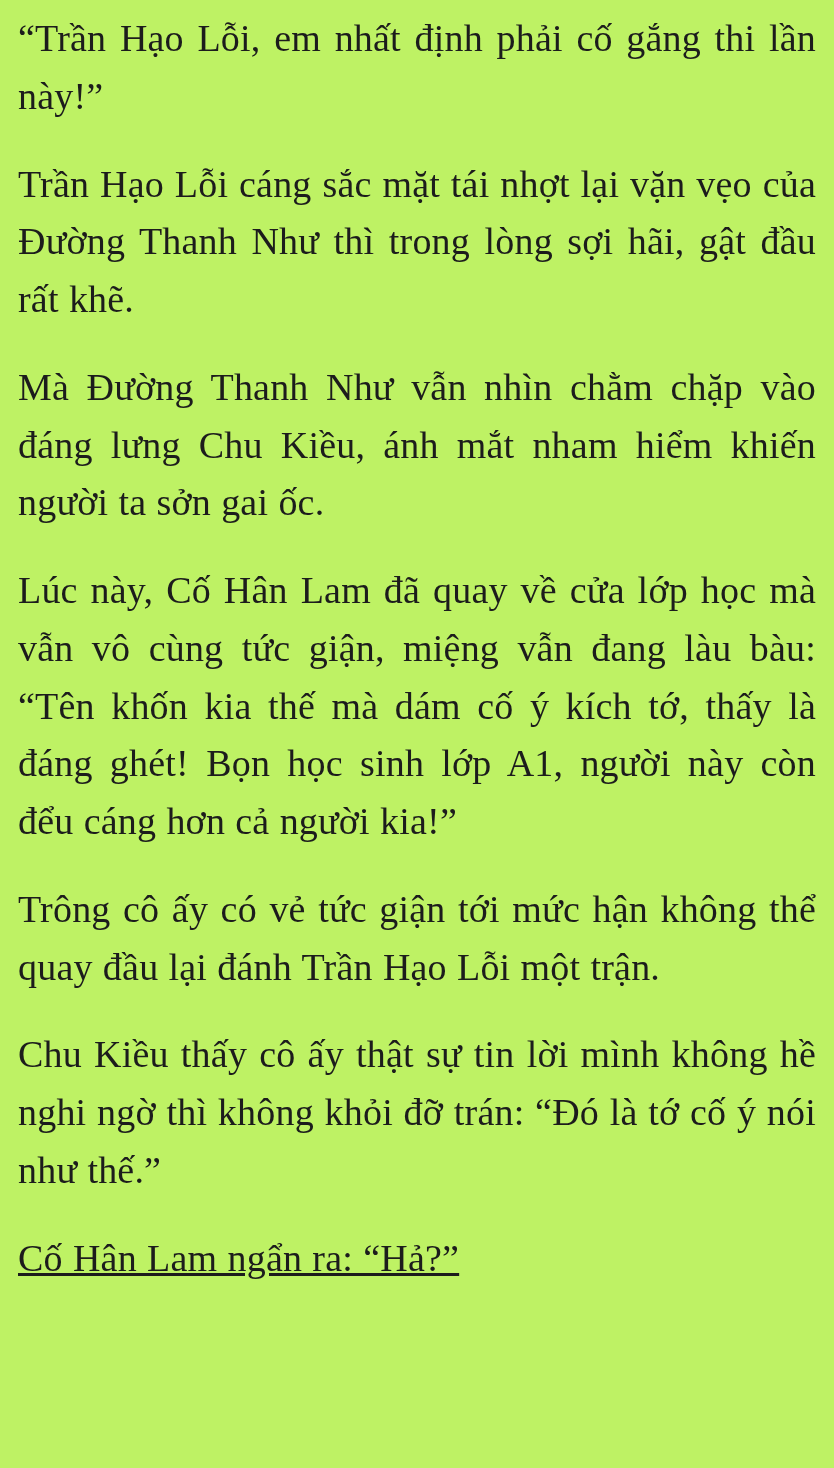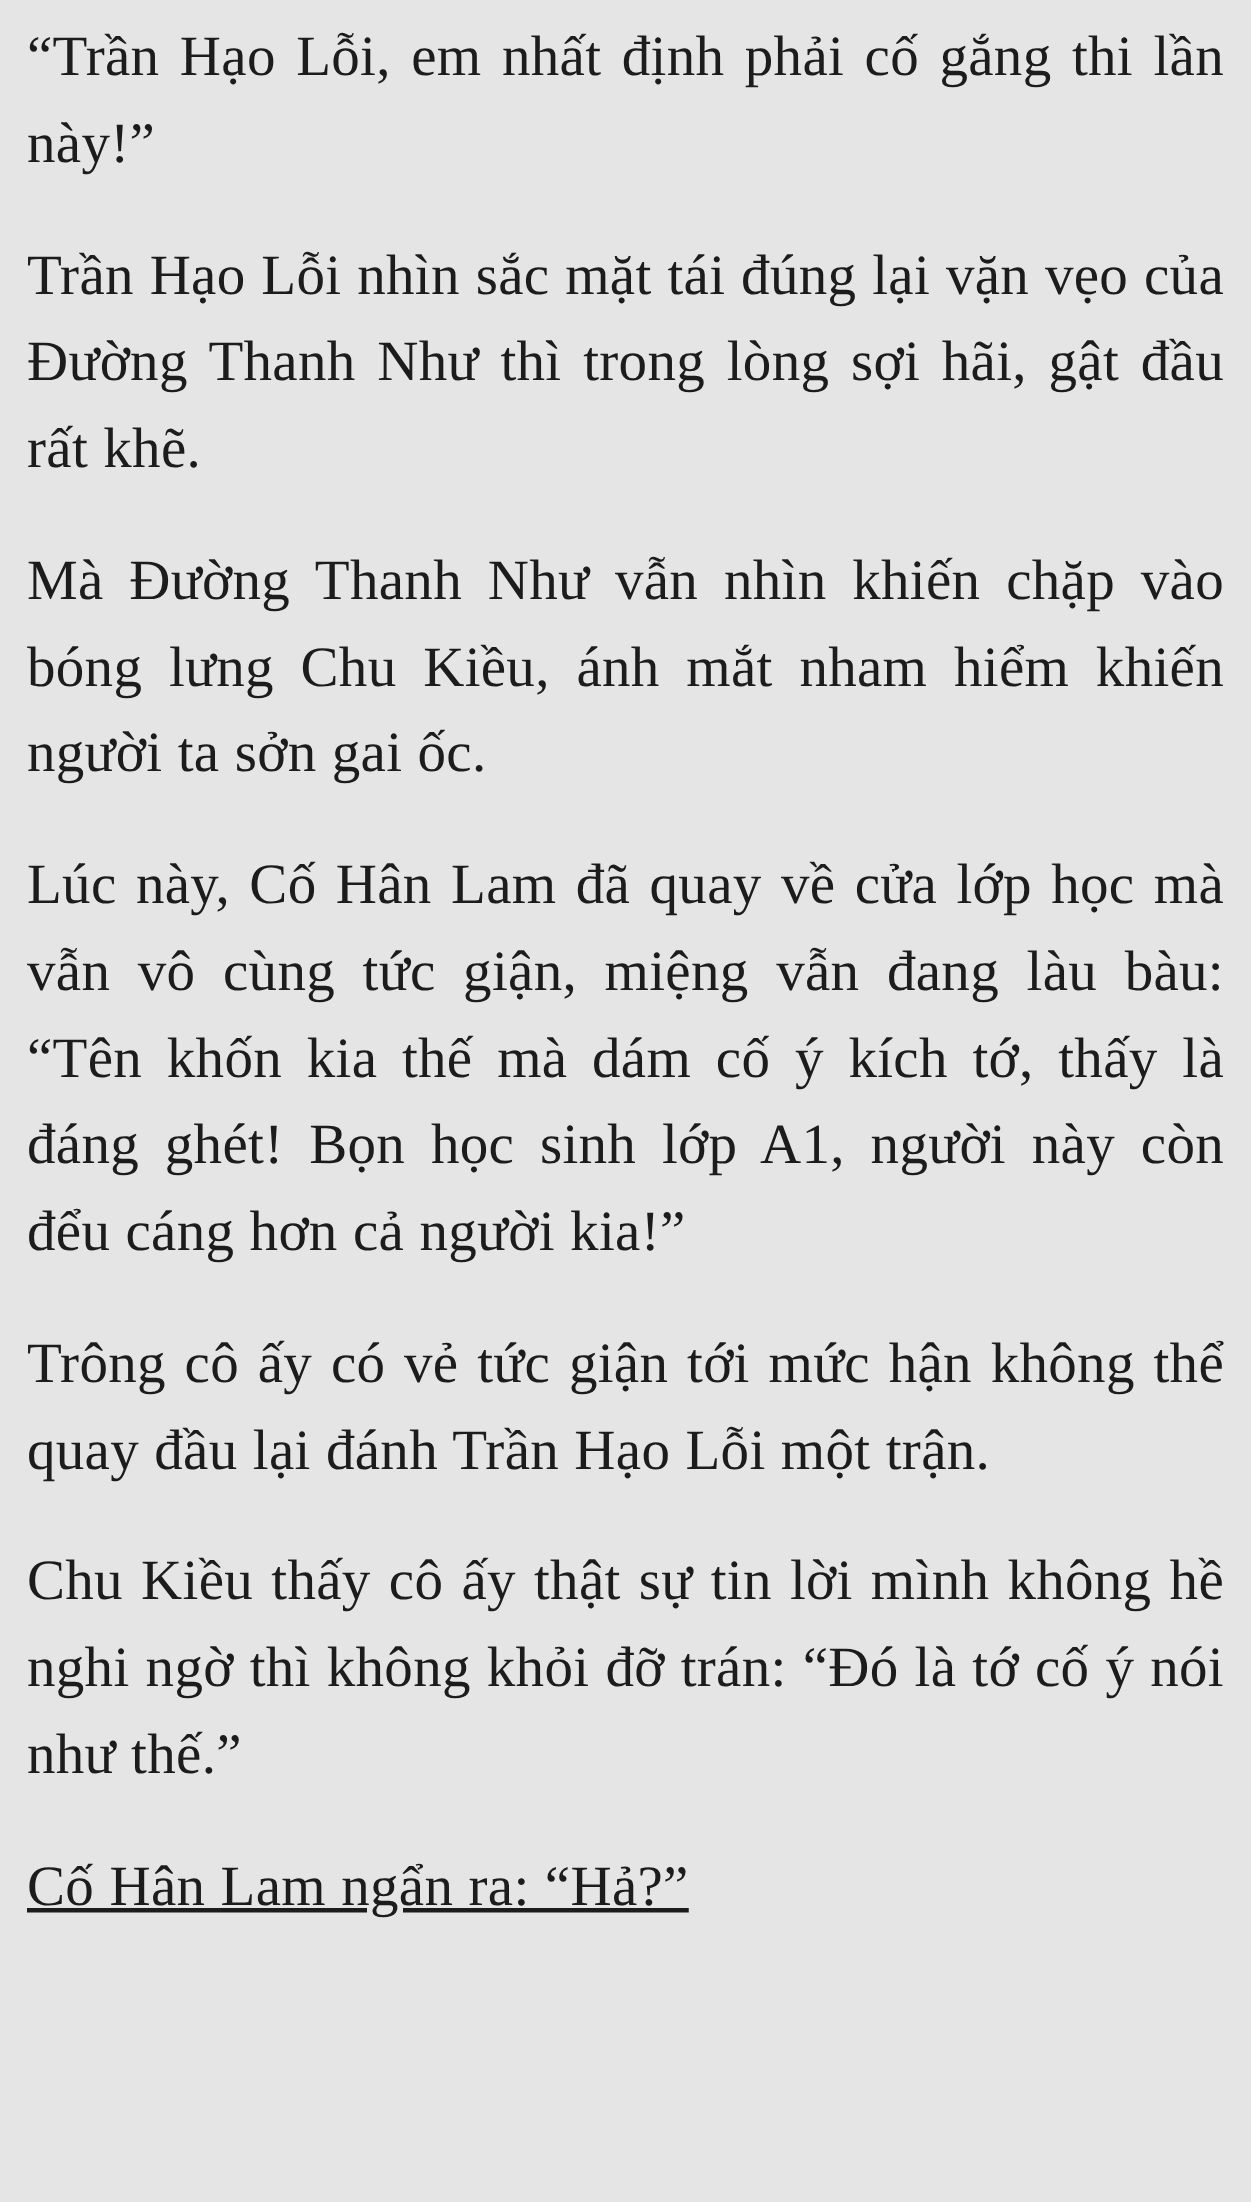--- a/index.html
+++ b/index.html
@@ -9,21 +9,21 @@
   body {
     width: 834px;
     background: #f7f7f7;
     font-family: "Liberation Serif", "DejaVu Serif", serif;
   }
   .reader {
     width: 834px;
     min-height: 1468px;
     box-sizing: border-box;
     padding: 10px 18px 18px 18px;
-    background: #e5e5e5;
+    background: #bef264;
     color: #1c1c1c;
   }
   .para {
     font-size: 38px;
     line-height: 1.52;
     text-align: justify;
     text-justify: inter-word;
     margin: 0 0 30px 0;
     letter-spacing: 0.2px;
     word-spacing: 0.5px;
@@ -35,19 +35,19 @@
   .para.noj {
     text-align: left;
     text-decoration: underline;
   }
 </style>
 </head>
 <body>
 
 <div class="reader">
   <p class="para">“Trần Hạo Lỗi, em nhất định phải cố gắng thi lần này!”</p>
-  <p class="para">Trần Hạo Lỗi nhìn sắc mặt tái đúng lại vặn vẹo của Đường Thanh Như thì trong lòng sợi hãi, gật đầu rất khẽ.</p>
-  <p class="para">Mà Đường Thanh Như vẫn nhìn khiến chặp vào bóng lưng Chu Kiều, ánh mắt nham hiểm khiến người ta sởn gai ốc.</p>
+  <p class="para">Trần Hạo Lỗi cáng sắc mặt tái nhợt lại vặn vẹo của Đường Thanh Như thì trong lòng sợi hãi, gật đầu rất khẽ.</p>
+  <p class="para">Mà Đường Thanh Như vẫn nhìn chằm chặp vào đáng lưng Chu Kiều, ánh mắt nham hiểm khiến người ta sởn gai ốc.</p>
   <p class="para">Lúc này, Cố Hân Lam đã quay về cửa lớp học mà vẫn vô cùng tức giận, miệng vẫn đang làu bàu: “Tên khốn kia thế mà dám cố ý kích tớ, thấy là đáng ghét! Bọn học sinh lớp A1, người này còn đểu cáng hơn cả người kia!”</p>
   <p class="para">Trông cô ấy có vẻ tức giận tới mức hận không thể quay đầu lại đánh Trần Hạo Lỗi một trận.</p>
   <p class="para">Chu Kiều thấy cô ấy thật sự tin lời mình không hề nghi ngờ thì không khỏi đỡ trán: “Đó là tớ cố ý nói như thế.”</p>
   <p class="para noj">Cố Hân Lam ngẩn ra: “Hả?”</p>
 </div>
 
 </body></html>

